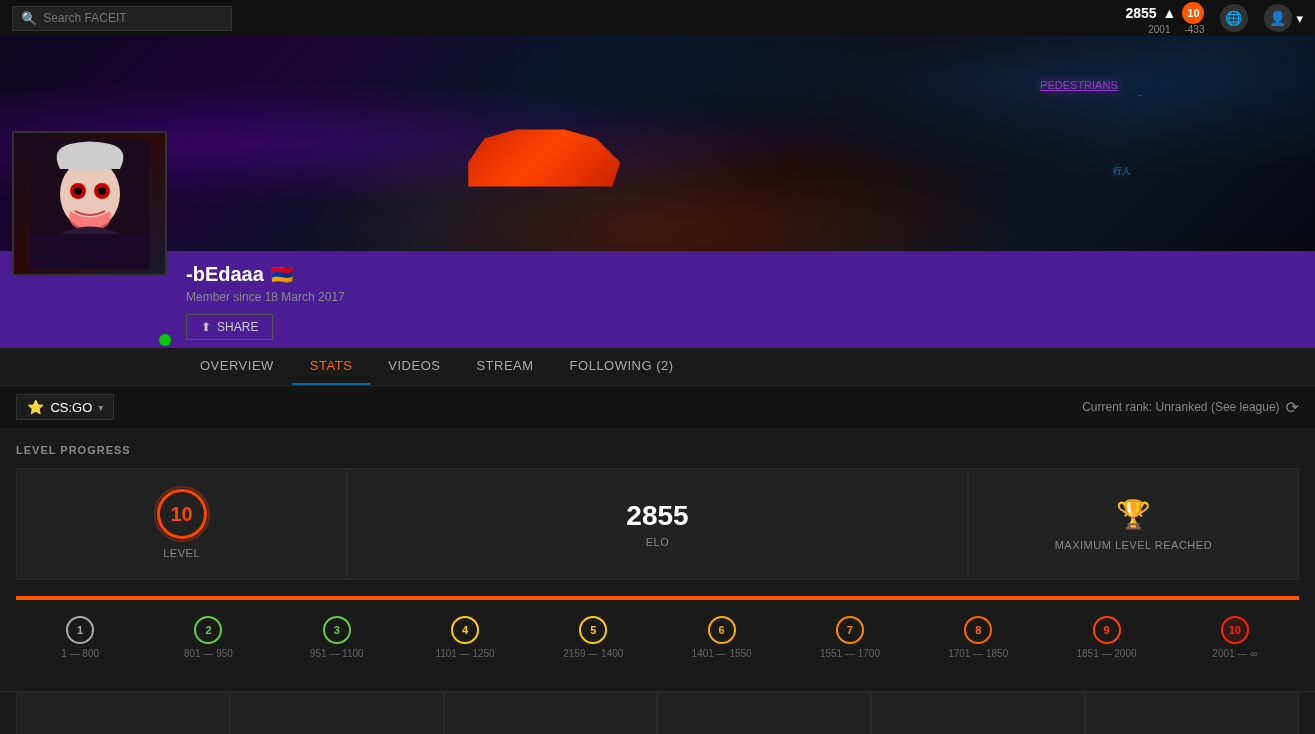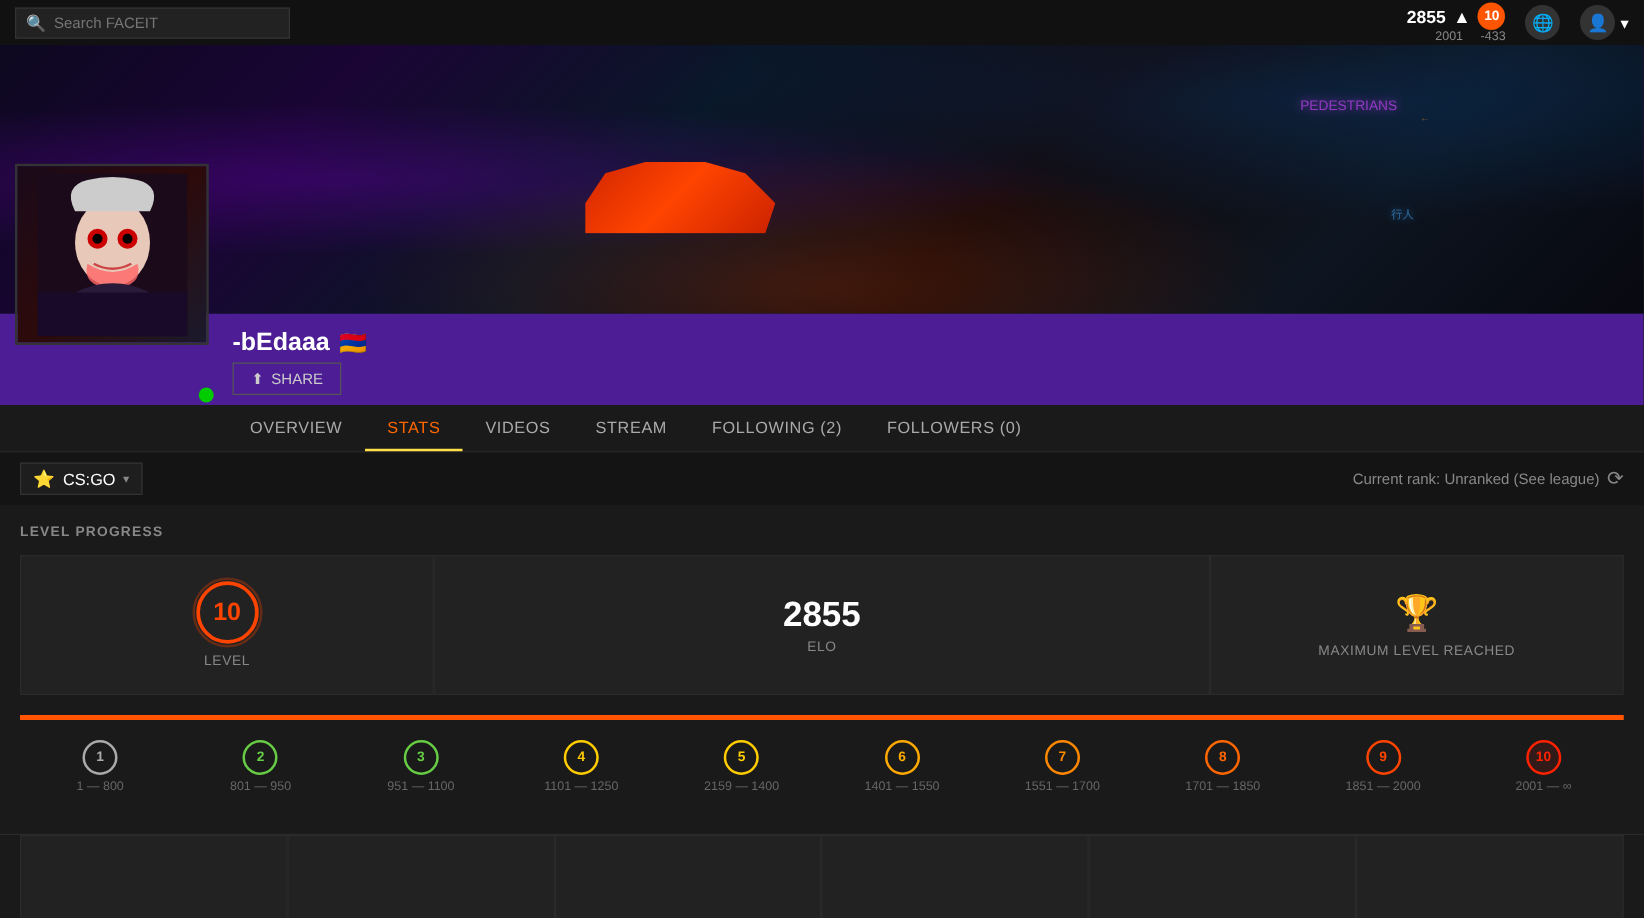--- a/index.html
+++ b/index.html
@@ -420,21 +420,21 @@
       <span>▾</span>
     </div>
   </div>
 </div>
 
 <div class="banner">
   <div class="banner-city"></div>
   <div class="banner-glow"></div>
   <div class="banner-car"></div>
 
-  <div style="position:absolute;top:20%;right:15%;color:#cc44ff;font-size:11px;opacity:0.7;text-shadow:0 0 8px #cc44ff;">PEDESTRIANS</div>
+  <div style="position:absolute;top:20%;right:15%;color:#cc44ff;font-size:11px;opacity:0.7;text-shadow:0 0 8px #cc44ff;text-decoration:underline;">PEDESTRIANS</div>
   <div style="position:absolute;top:60%;right:14%;color:#44aaff;font-size:9px;opacity:0.6;text-shadow:0 0 6px #44aaff;">行人</div>
   <div style="position:absolute;top:25%;right:13%;color:#ffaa00;font-size:8px;opacity:0.5;">←</div>
 </div>
 
 <div class="profile-section">
   <div class="profile-avatar">
     <div class="profile-avatar-inner">
 
       <svg width="120" height="130" viewBox="0 0 120 130">
         <rect width="120" height="130" fill="#1a0a1a"></rect>
@@ -450,34 +450,34 @@
         <path d="M30 95 Q60 80 90 95" fill="#2a1a3a"></path>
       </svg>
     </div>
   </div>
   <div class="online-dot"></div>
   <div class="profile-info">
     <div class="profile-name-row">
       <span class="profile-name">-bEdaaa</span>
       <span class="flag">🇦🇲</span>
     </div>
+    <div class="member-since">Member since 18 March 2017</div>
     <button class="share-btn">
       <span>⬆</span>
       <span>SHARE</span>
     </button>
   </div>
 </div>
 
 <div class="nav-tabs">
   <div class="nav-tab">OVERVIEW</div>
-  <div class="nav-tab active" style="color:#ff6600;border-bottom:2px solid #fde047;">STATS</div>
+  <div class="nav-tab active" style="color:#ff6600;border-bottom:2px solid #0369a1;">STATS</div>
   <div class="nav-tab">VIDEOS</div>
   <div class="nav-tab">STREAM</div>
   <div class="nav-tab">FOLLOWING (2)</div>
-  <div class="nav-tab">FOLLOWERS (0)</div>
 </div>
 
 <div class="game-selector-bar">
   <div class="game-selector">
     <span class="cs-icon">⭐</span>
     <span class="game-label">CS:GO</span>
     <span class="chevron">▾</span>
   </div>
   <div style="display:flex;align-items:center;margin-left:45px;">
     <span class="current-rank">Current rank: Unranked (See league)</span>

